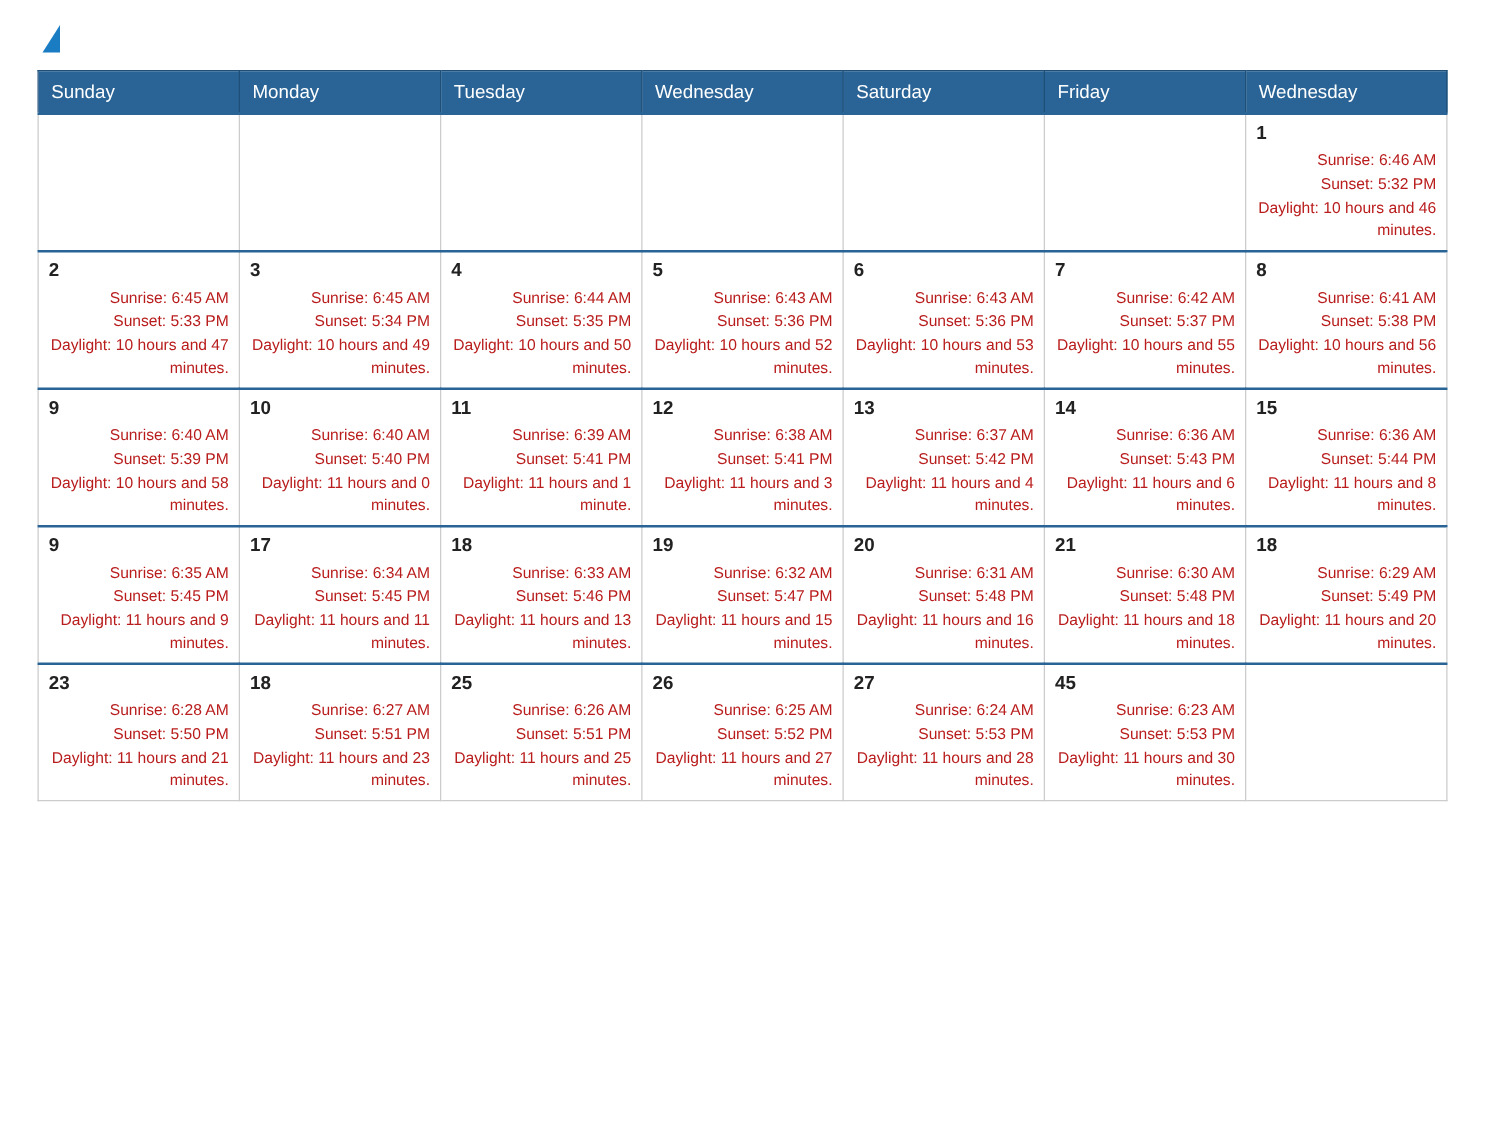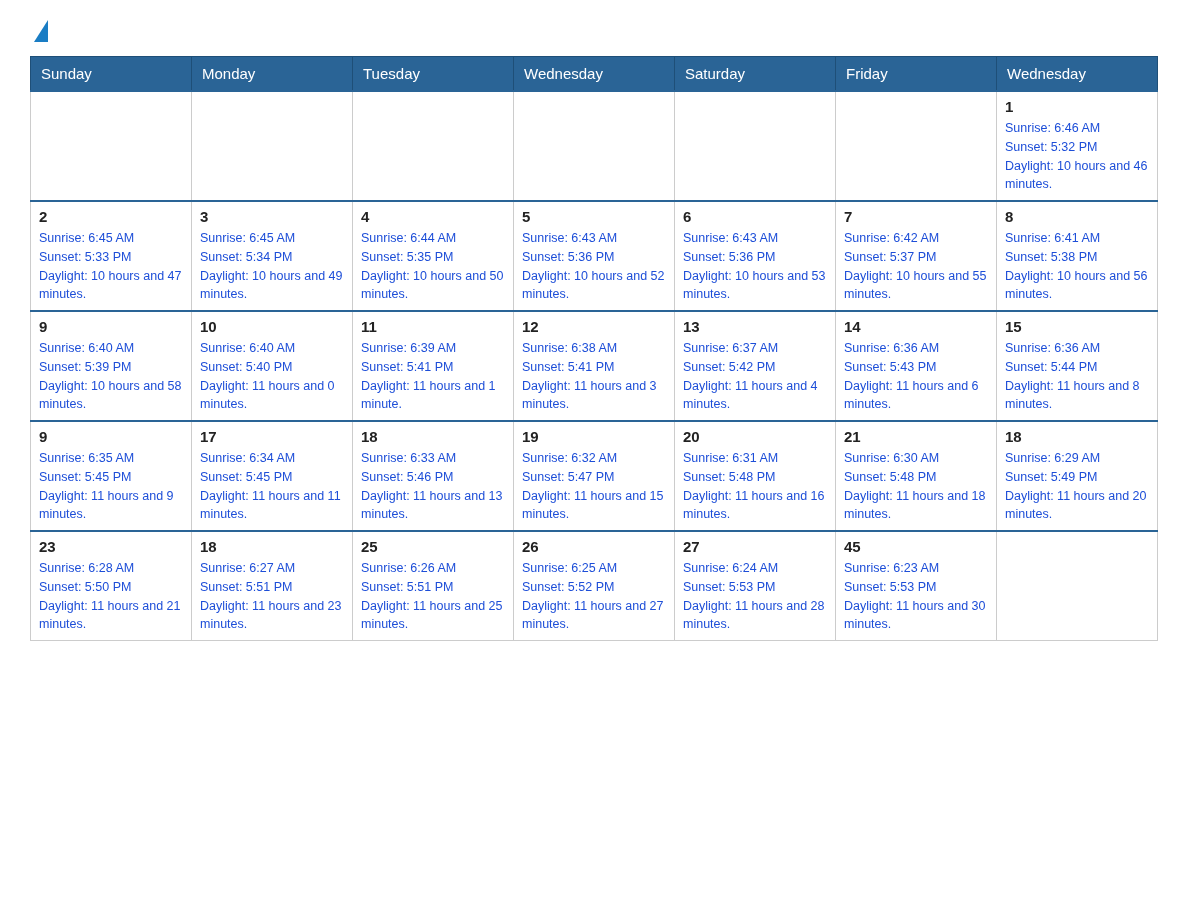--- a/index.html
+++ b/index.html
@@ -67,22 +67,23 @@
     }
     .day-number {
       font-size: 15px;
       font-weight: bold;
       color: #222;
       display: block;
       margin-bottom: 4px;
     }
     .day-info {
       font-size: 12.5px;
-      color: #1d4ed8;
+      color: #b91c1c;
       line-height: 1.5;
+      text-align: right;
     }
     .empty-cell {
       background: #fff;
     }
     .logo-wrapper {
       display: flex;
       flex-direction: column;
     }
     .logo-top {
       display: flex;

